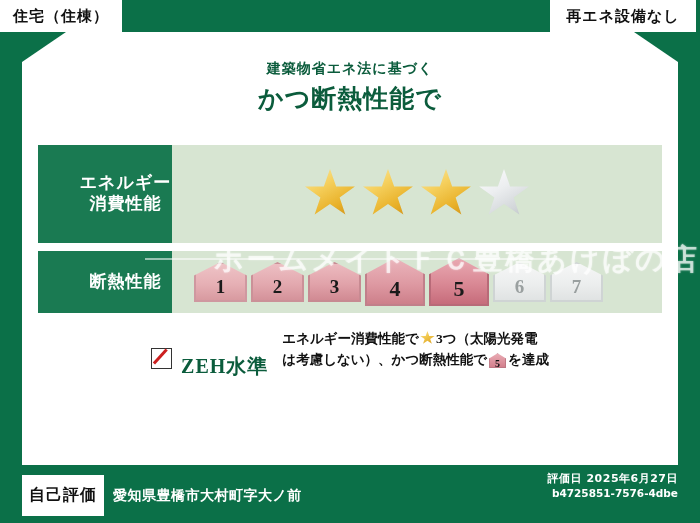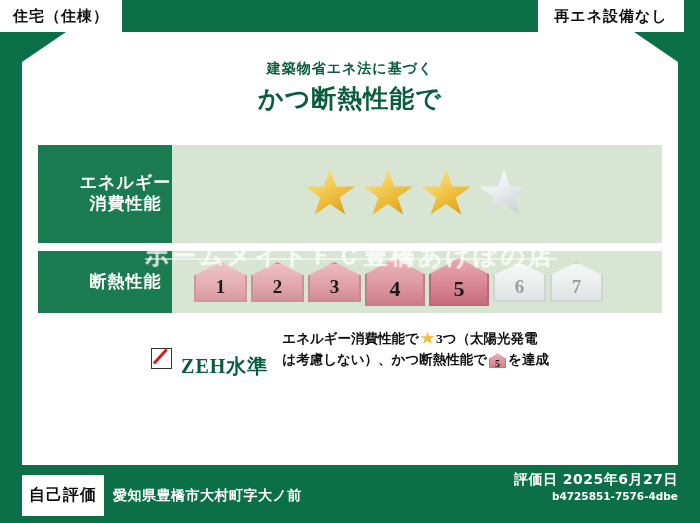--- a/index.html
+++ b/index.html
@@ -18,21 +18,21 @@
   
   .tab{
     position:absolute;top:0;height:32px;
     background:#ffffff;
     display:flex;align-items:center;justify-content:center;
     color:#111;font-weight:700;font-size:15px;letter-spacing:1px;
     box-sizing:border-box;
     text-align:center;
   }
   #tab-left{left:0;width:122px;}
-  #tab-right{right:16px;width:146px;}
+  #tab-right{right:4px;width:146px;}
 
   
   #card{
     position:absolute;
     left:22px;top:32px;width:656px;height:523px;
     background:#ffffff;
     clip-path:polygon(0 30px, 44px 0, 612px 0, 656px 30px, 656px 433px, 0 433px);
     font-family:Liberation Serif, serif;
   }
 
@@ -152,27 +152,27 @@
     position:absolute;left:22px;top:10px;display:flex;align-items:center;gap:9px;
   }
   #self-eval{
     background:#ffffff;color:#111;font-weight:700;font-size:16px;
     padding:10px 7px;letter-spacing:1px;
   }
   #address{font-size:14px;font-weight:700;letter-spacing:.5px;color:#fff;}
   #footer-right{
     position:absolute;right:22px;top:6px;text-align:right;
   }
-  #eval-date{font-size:14px;font-weight:700;letter-spacing:.5px;}
+  #eval-date{font-size:11px;font-weight:700;letter-spacing:.5px;}
   #eval-id{font-size:10.5px;font-weight:700;margin-top:1px;letter-spacing:0;}
 
   
   #watermark{
     position:absolute;left:0;right:0;top:240px;
-    text-align:center;font-size:24px;font-weight:700;
+    text-align:right;font-size:29px;font-weight:700;
     color:rgba(255,255,255,.62);
     letter-spacing:3px;pointer-events:none;
     text-shadow:0 0 2px rgba(255,255,255,.5);
   }
   #watermark-line{
     position:absolute;left:145px;top:258px;width:412px;height:1.5px;
     background:rgba(255,255,255,.55);pointer-events:none;
   }
 </style>
 </head>

